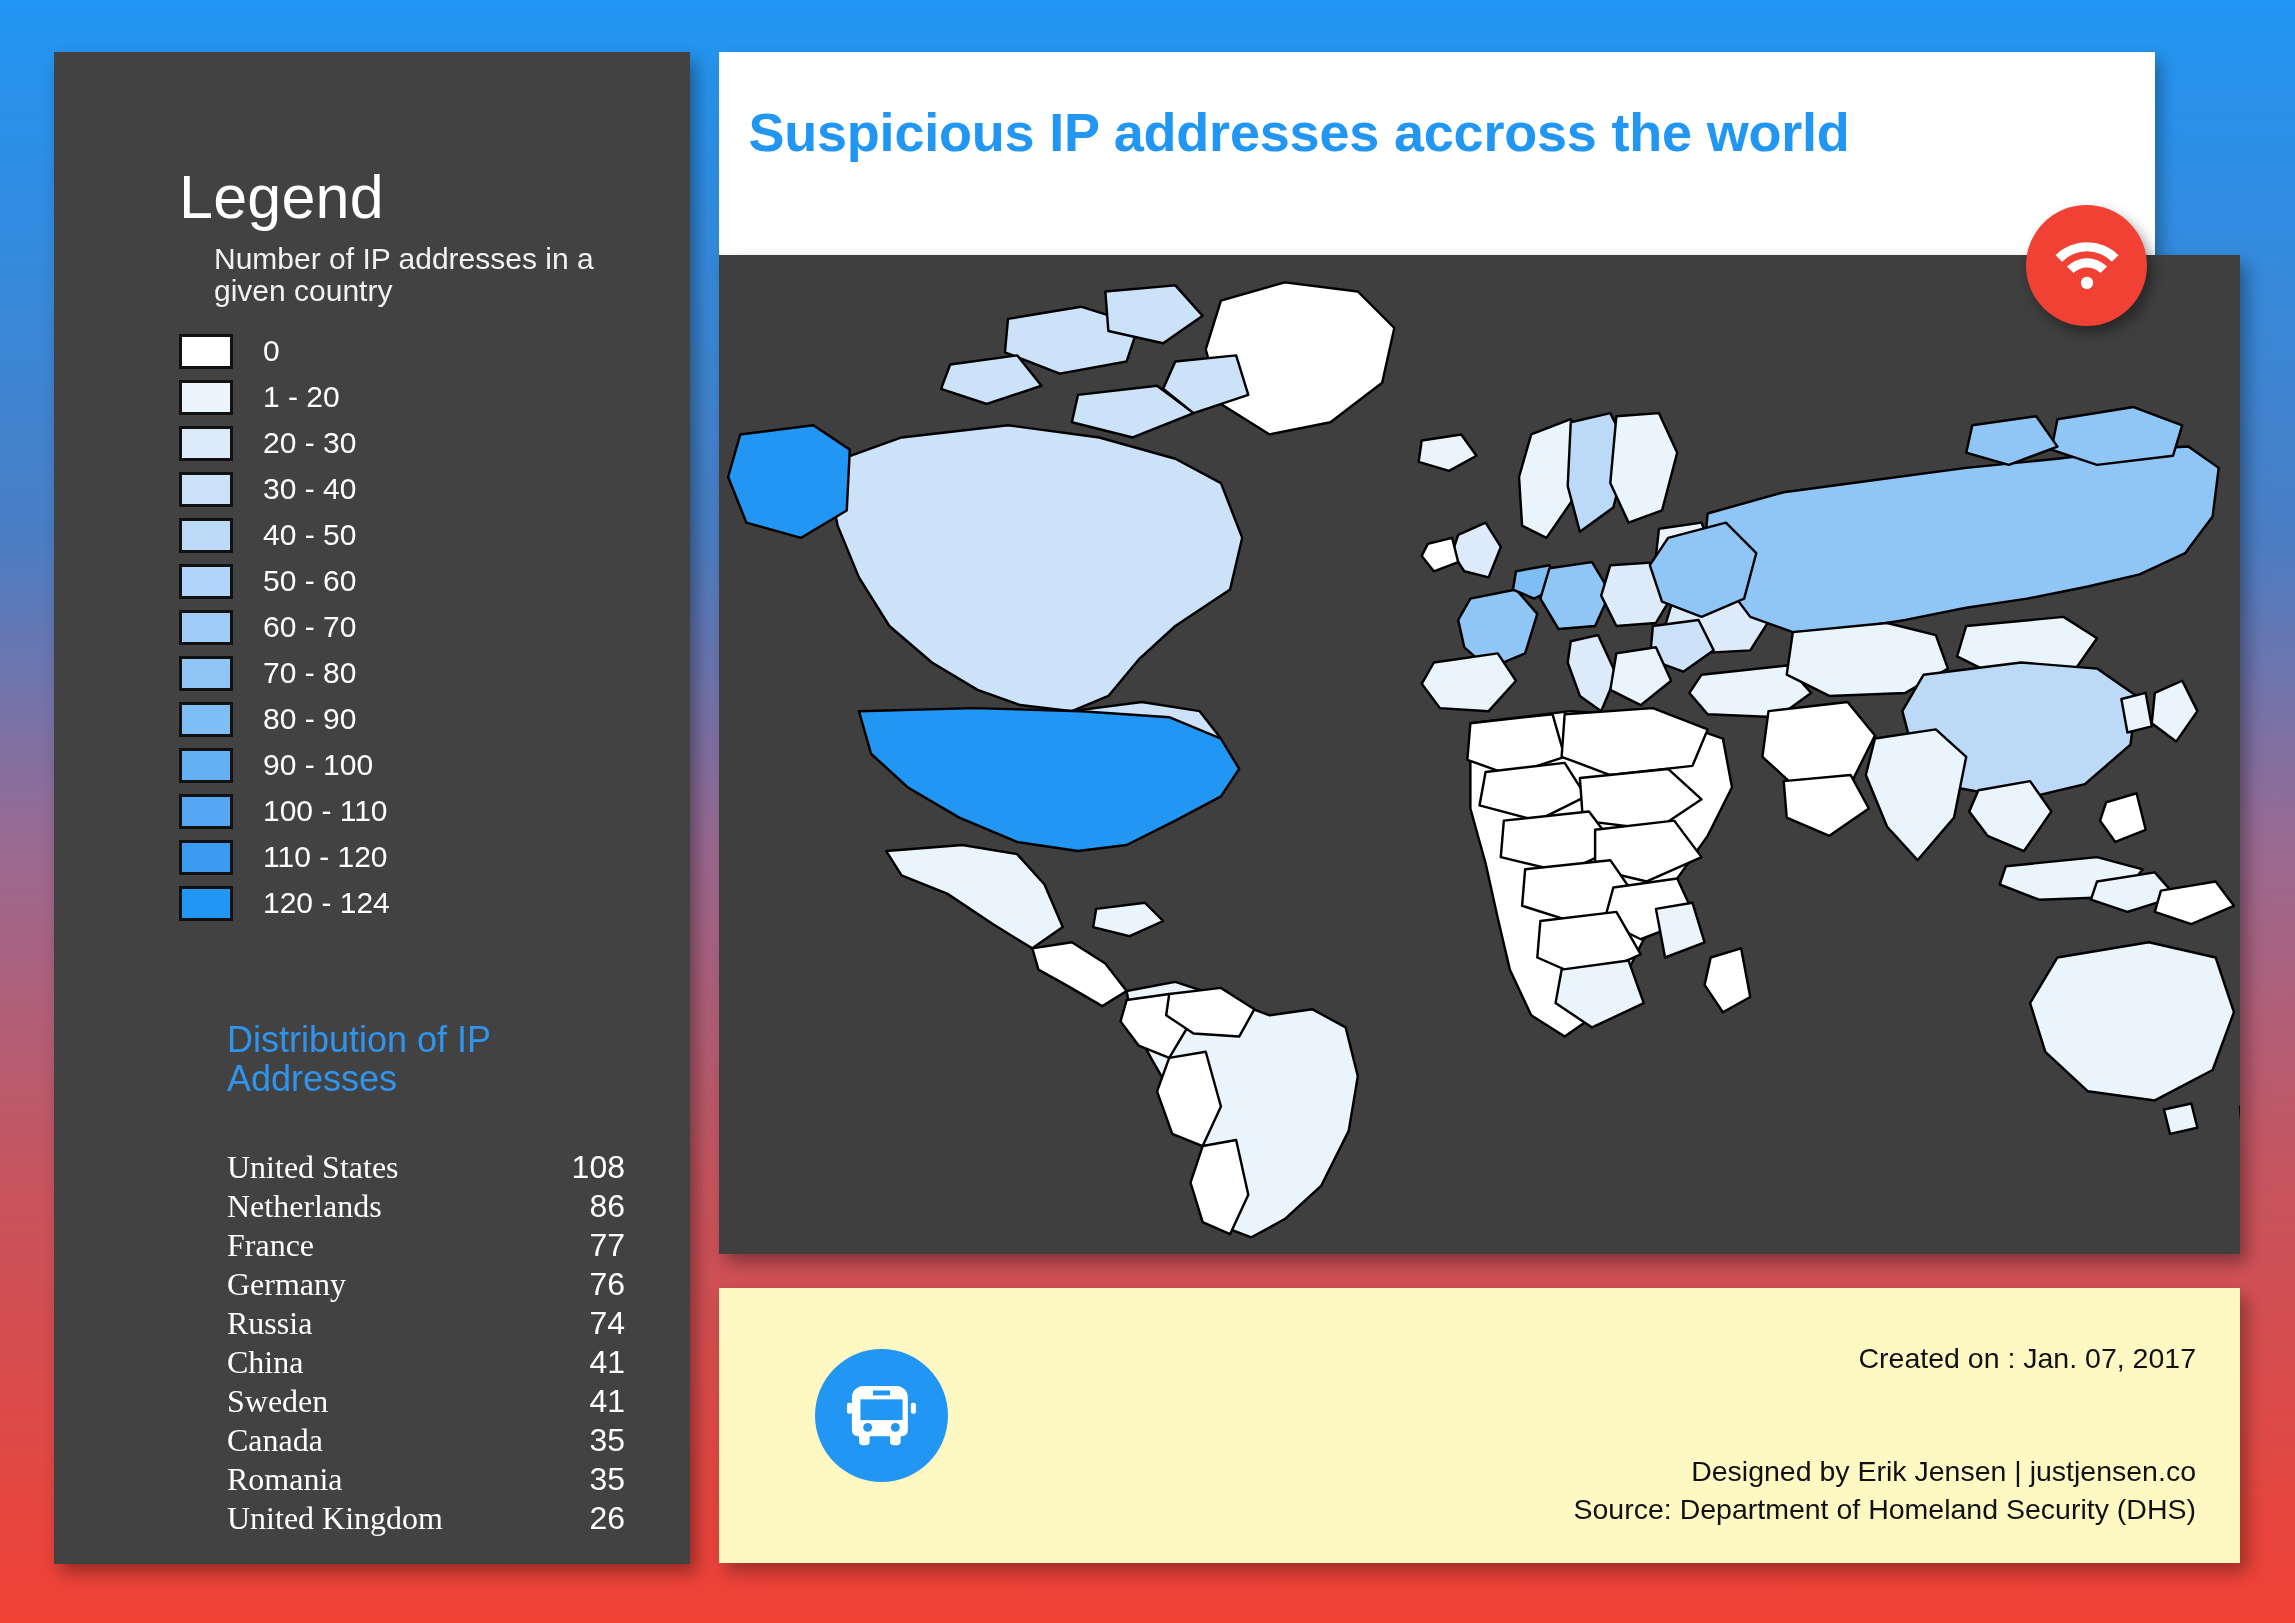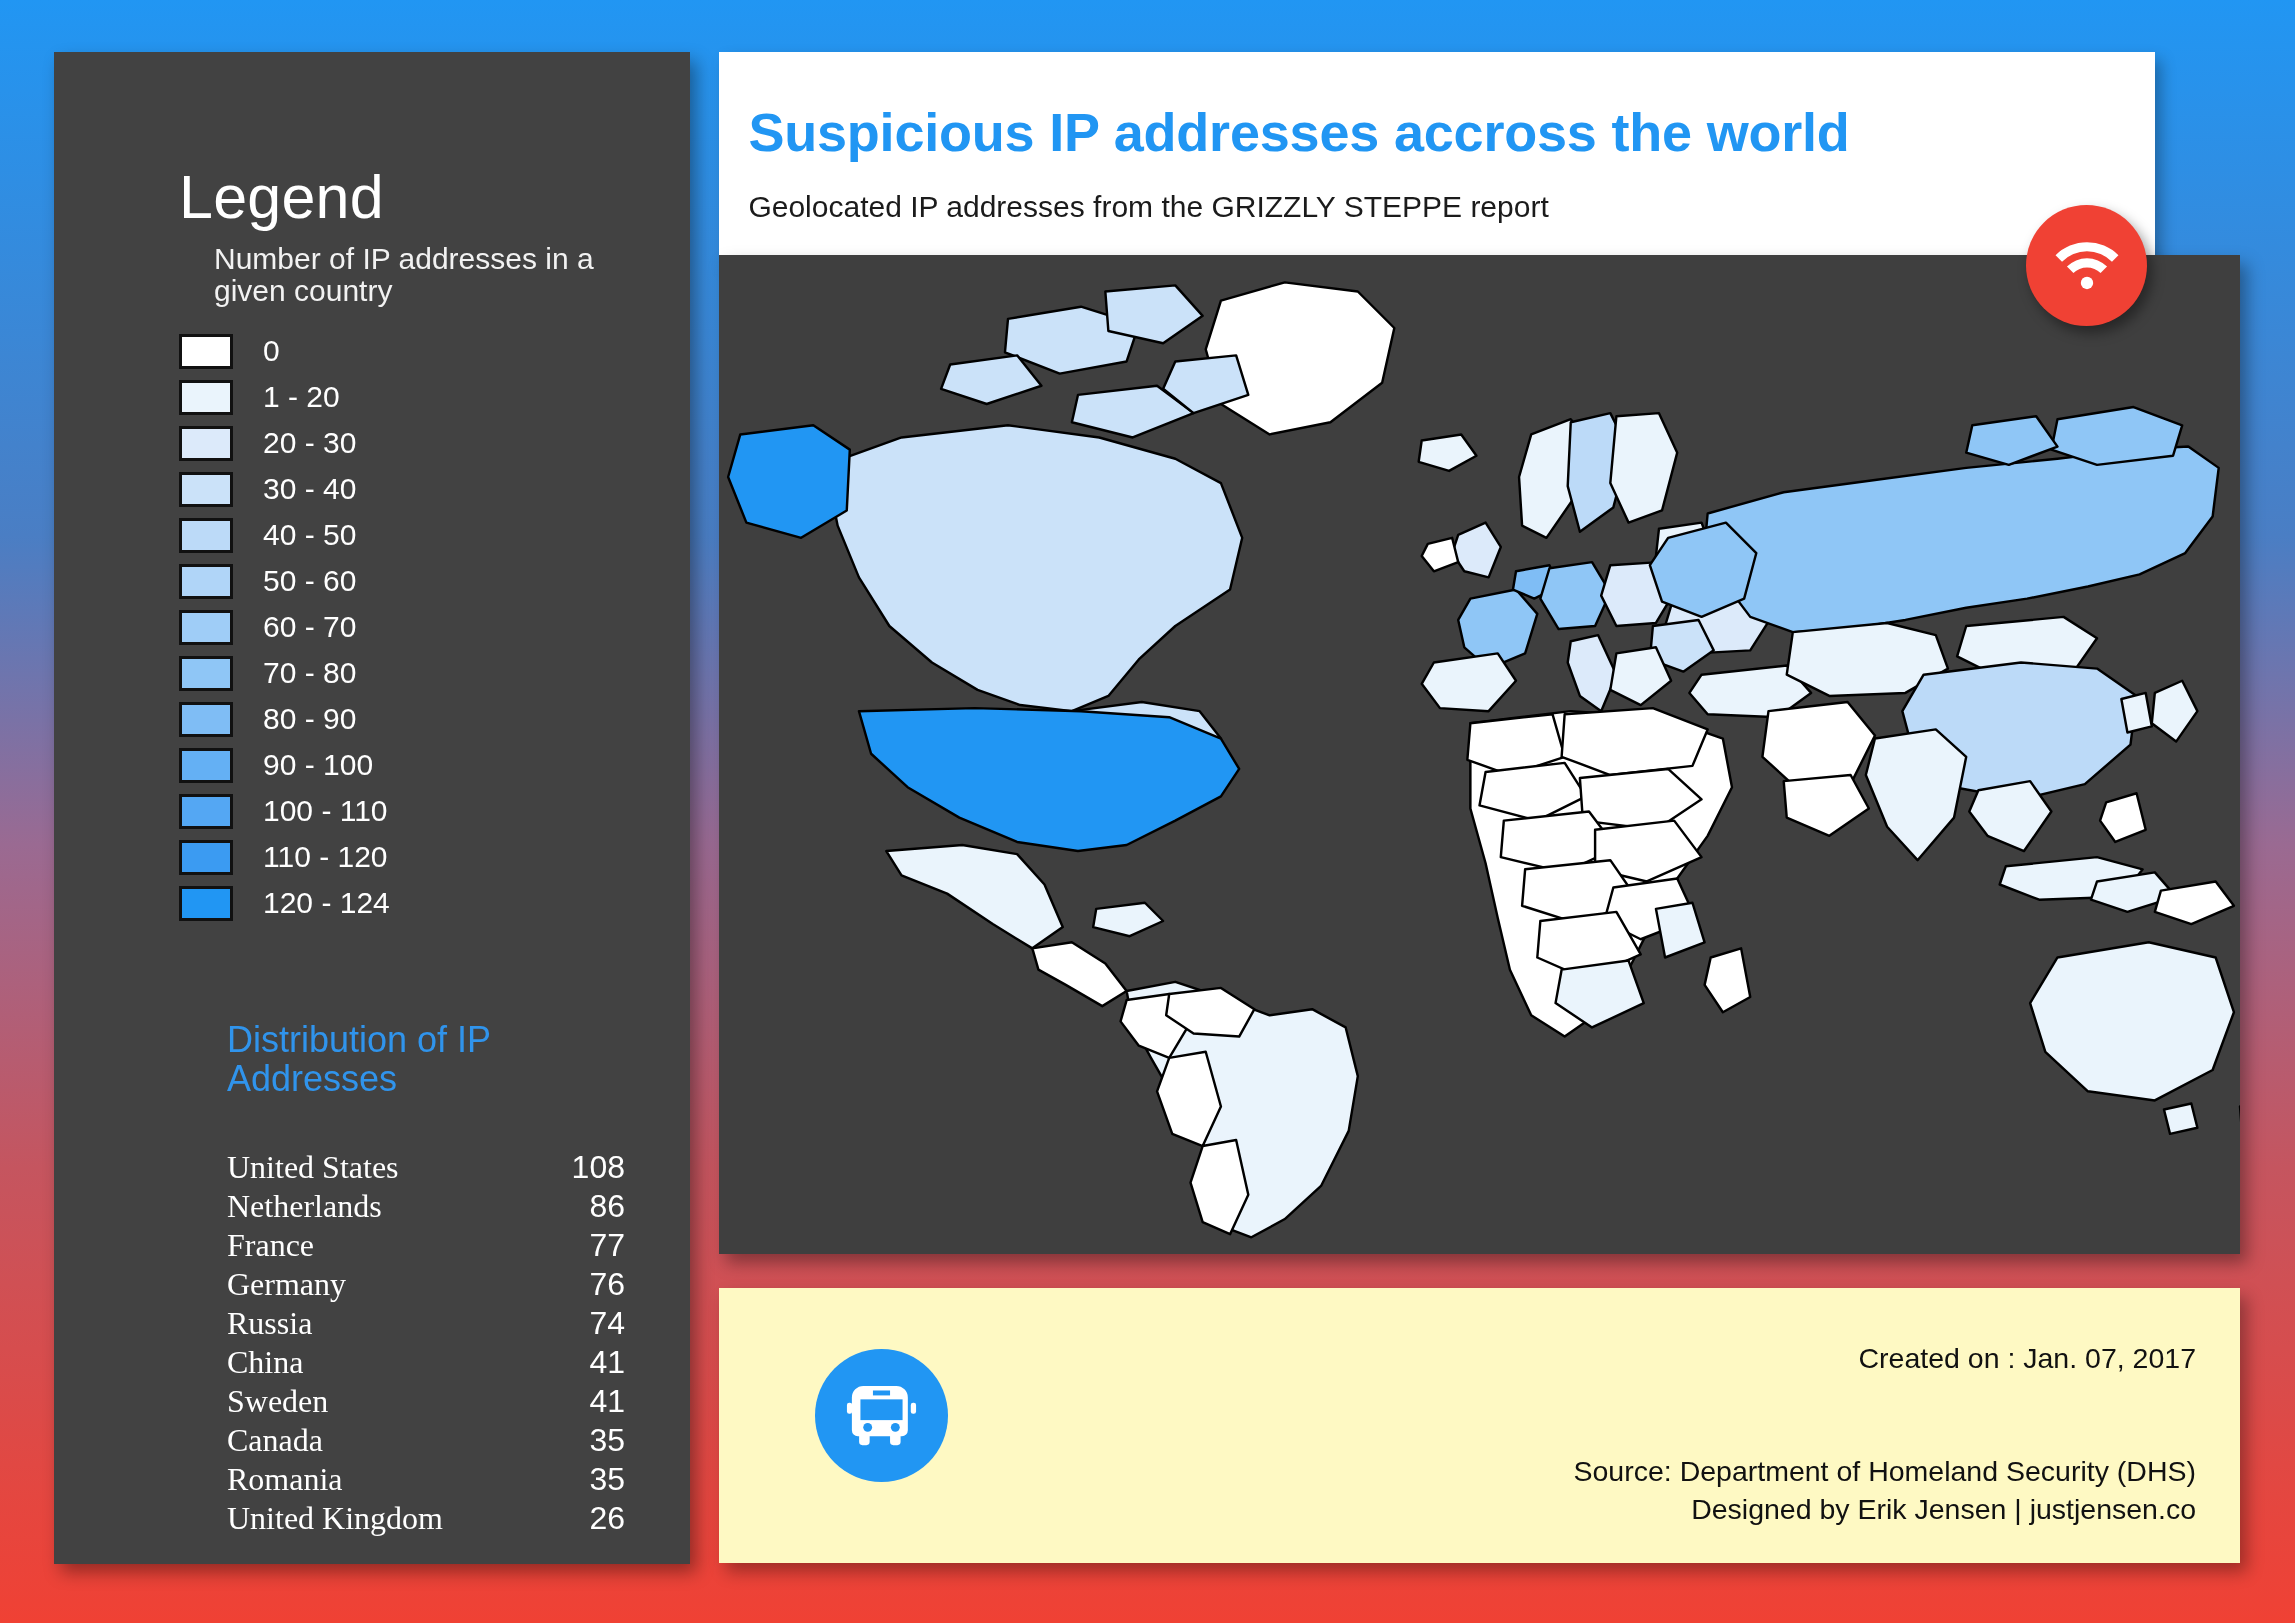--- a/index.html
+++ b/index.html
@@ -205,21 +205,20 @@
         </div>
         <div class="dist-row">
           <span class="dist-country">United Kingdom</span>
           <span class="dist-value">26</span>
         </div>
       </div>
   </div>
 
   <div class="title-card">
     <div class="headline">Suspicious IP addresses accross the world</div>
-    <div class="subhead">Geolocated IP addresses from the GRIZZLY STEPPE report</div>
   </div>
 
   <div class="map-card">
     <svg viewBox="0 0 1000 657" preserveAspectRatio="none">
       <rect x="0" y="0" width="1000" height="657" fill="#3f3f3f"></rect>
       <g stroke="#000000" stroke-width="1.6" stroke-linejoin="round">
 
         <path d="M330 30 L372 18 L420 24 L444 48 L436 84 L402 110 L362 118 L330 98 L320 62 Z" fill="#ffffff"></path>
 
         <path d="M190 42 L238 34 L276 46 L268 70 L224 78 L188 64 Z" fill="#cbe2f9"></path>
@@ -356,19 +355,19 @@
         <rect x="9.4" y="4.4" width="5.2" height="1.5" fill="#2196f3"></rect>
         <rect x="5.6" y="7.1" width="12.8" height="6.3" fill="#2196f3"></rect>
         <circle cx="7.8" cy="15.6" r="1.35" fill="#2196f3"></circle>
         <circle cx="16.2" cy="15.6" r="1.35" fill="#2196f3"></circle>
         <rect x="1.5" y="8.1" width="1.6" height="3.4" rx=".7" fill="#ffffff"></rect>
         <rect x="20.9" y="8.1" width="1.6" height="3.4" rx=".7" fill="#ffffff"></rect>
       </svg>
     </div>
     <div class="created-on">Created on : Jan. 07, 2017</div>
     <div class="credits">
+      <div>Designed by Erik Jensen | justjensen.co</div>
       <div>Source: Department of Homeland Security (DHS)</div>
-      <div>Designed by Erik Jensen | justjensen.co</div>
     </div>
   </div>
 
 </div>
 
 
 </body></html>

